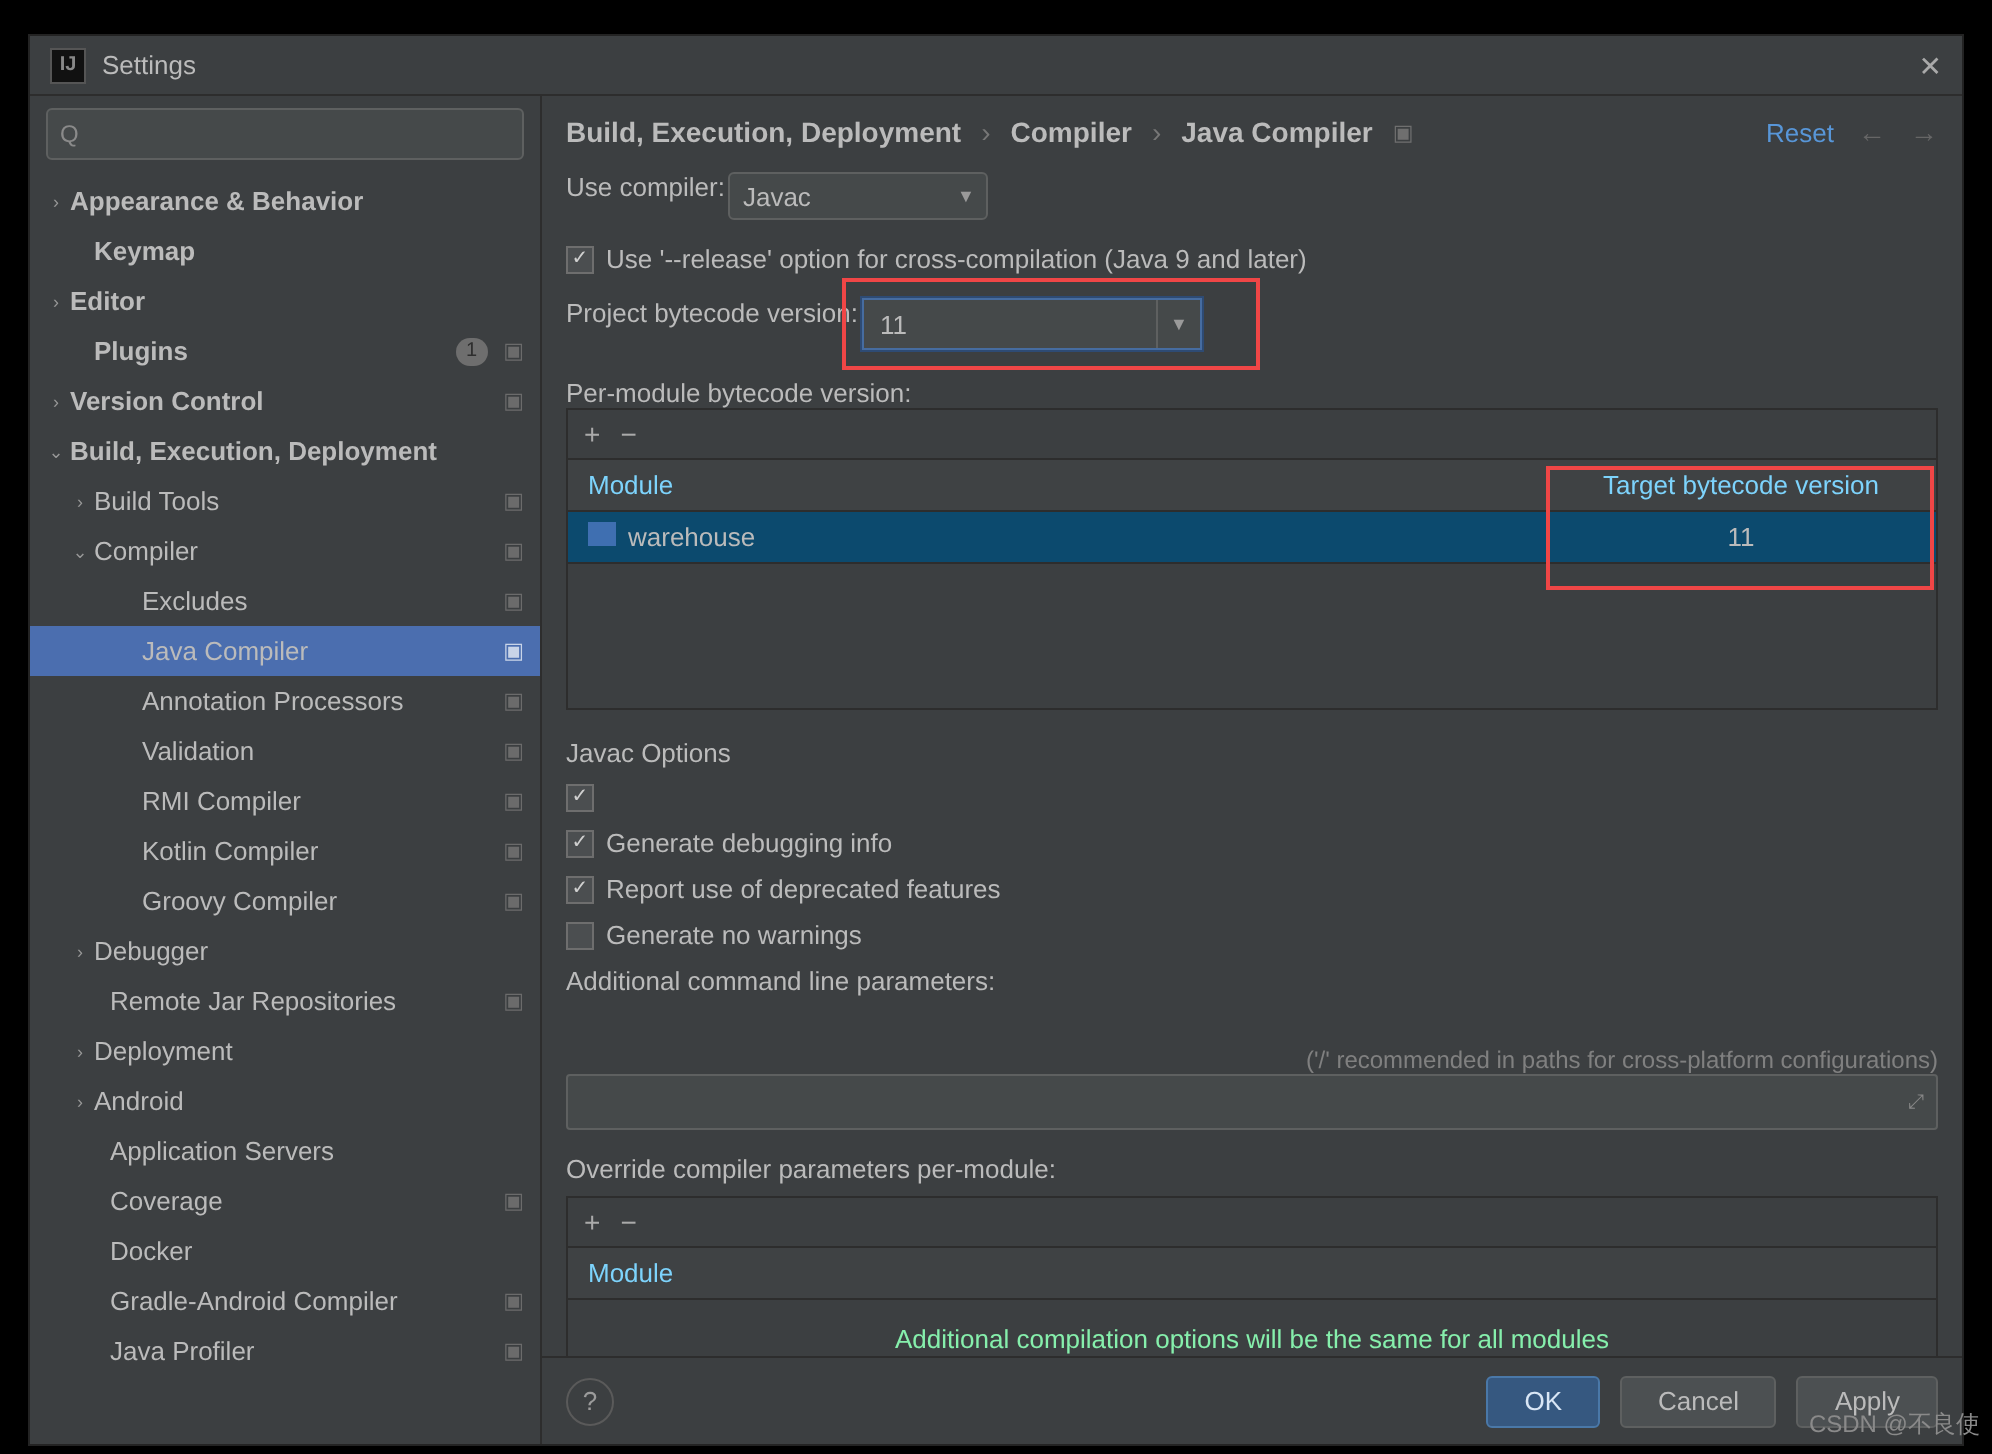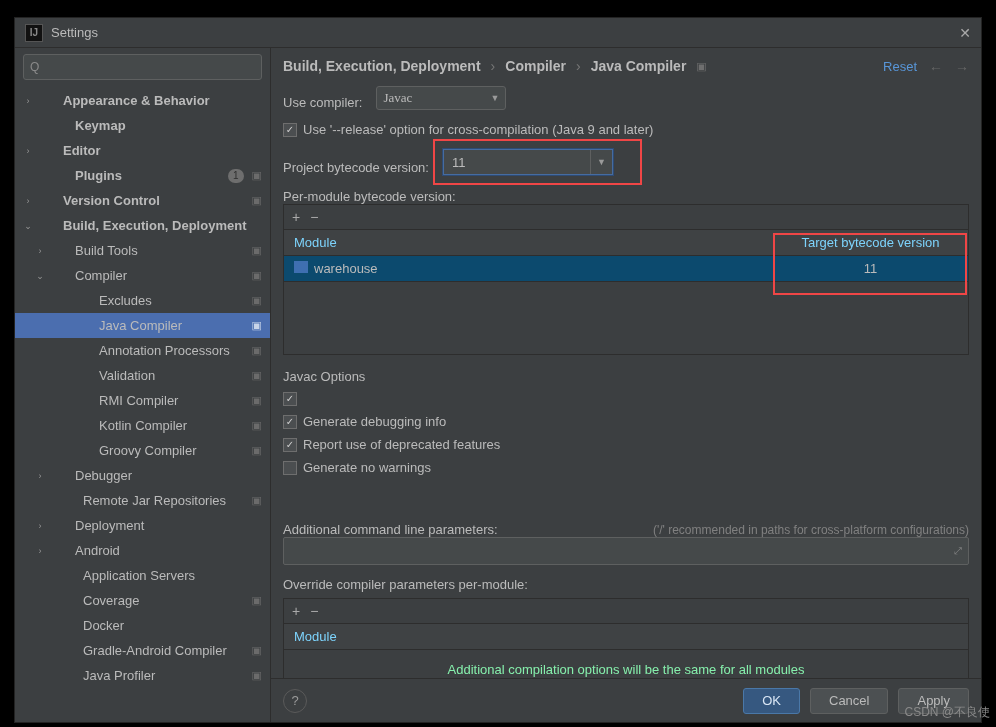--- a/index.html
+++ b/index.html
@@ -74,21 +74,21 @@
 .tree-row {
   display:flex; align-items:center;
   height:25px; padding:0 8px 0 6px;
   cursor:pointer;
   position:relative;
 }
 .tree-row.selected { background:#4b6eaf; color:#fff; }
 .tree-row .arrow {
   width:14px; text-align:center; color:#989898; font-size:9px;
 }
-.tree-row .label { flex:1; white-space:nowrap; overflow:hidden; text-overflow:ellipsis;margin-left:28px; }
+.tree-row .label { flex:1; white-space:nowrap; overflow:hidden; text-overflow:ellipsis; }
 .tree-row .indicator { color:#6b6b6b; font-size:11px; margin-left:4px;}
 .badge {
   background:#6e6e6e; color:#2e2e2e; border-radius:8px;
   font-size:10px; padding:0 5px; margin-right:4px; line-height:14px;
 }
 .d1 { padding-left: 18px; }
 .d2 { padding-left: 40px; }
 .d3 { padding-left: 56px; }
 .main {
   flex:1;
@@ -106,27 +106,27 @@
 .bc .sep { color:#777; }
 .bc .icon-sm { color:#6f6f6f; font-size:11px; }
 .header-actions { margin-left:auto; display:flex; align-items:center; gap:12px; }
 .reset { color:#5896d8; cursor:pointer; font-size:13px;}
 .nav-arrow { color:#666; font-size:14px; cursor:default; }
 .content {
   flex:1; overflow:auto;
   padding: 4px 12px 8px 12px;
   display:flex; flex-direction:column; gap:12px;
 }
-.row { display:flex; align-items:flex-end; gap:14px; }
+.row { display:flex; align-items:flex-start; gap:2px; }
 .label { color:#bbb; }
 .combo {
   display:flex; align-items:center;
   background:#45494a; border:1px solid #5e6060;
   border-radius:3px; padding:0 6px; height:24px;
-  min-width:130px; justify-content:space-between;font-family:Liberation Serif, serif;
+  min-width:130px; justify-content:space-between;
 }
 .combo .v { color:#bbb; }
 .combo .car { color:#9a9a9a; font-size:9px; }
 .chk { display:flex; align-items:center; gap:6px; cursor:pointer; }
 .chkbox {
   width:14px;height:14px;border:1px solid #6e6e6e;background:#4b4e50;
   display:flex;align-items:center;justify-content:center;
   color:#cfcfcf;font-size:10px;line-height:1;
 }
 .section-title { color:#bbb; margin-top:2px;}

